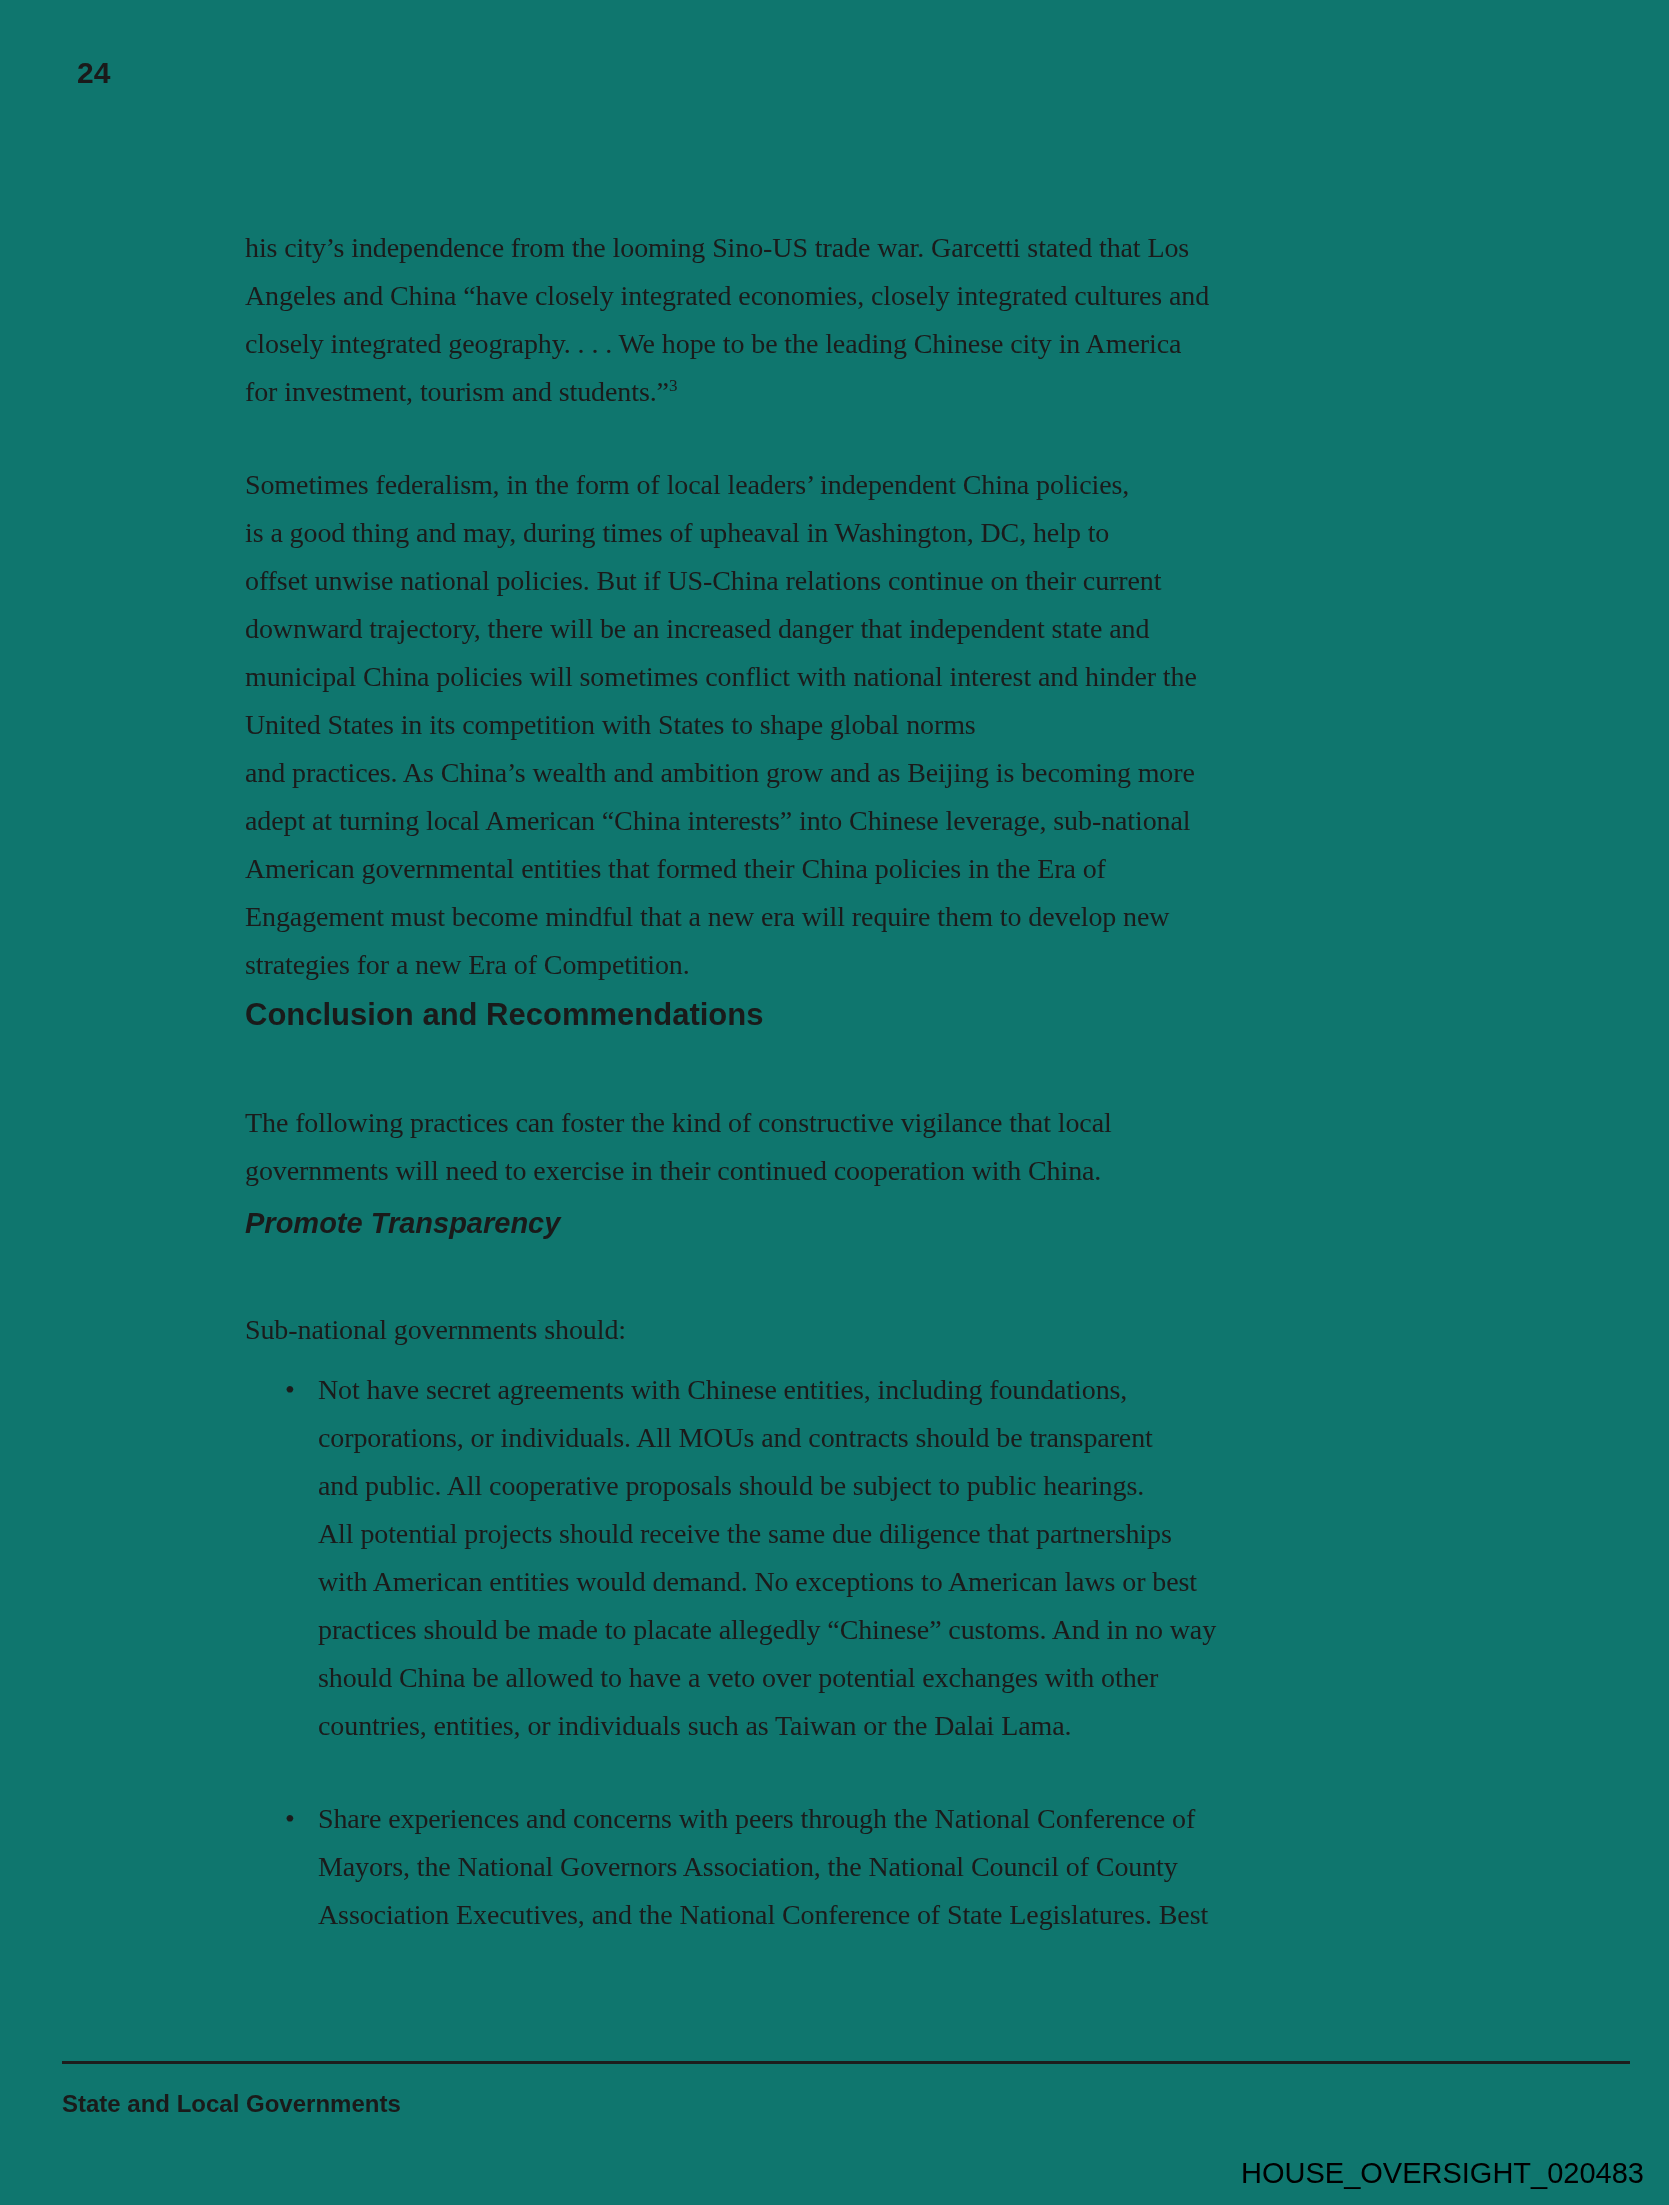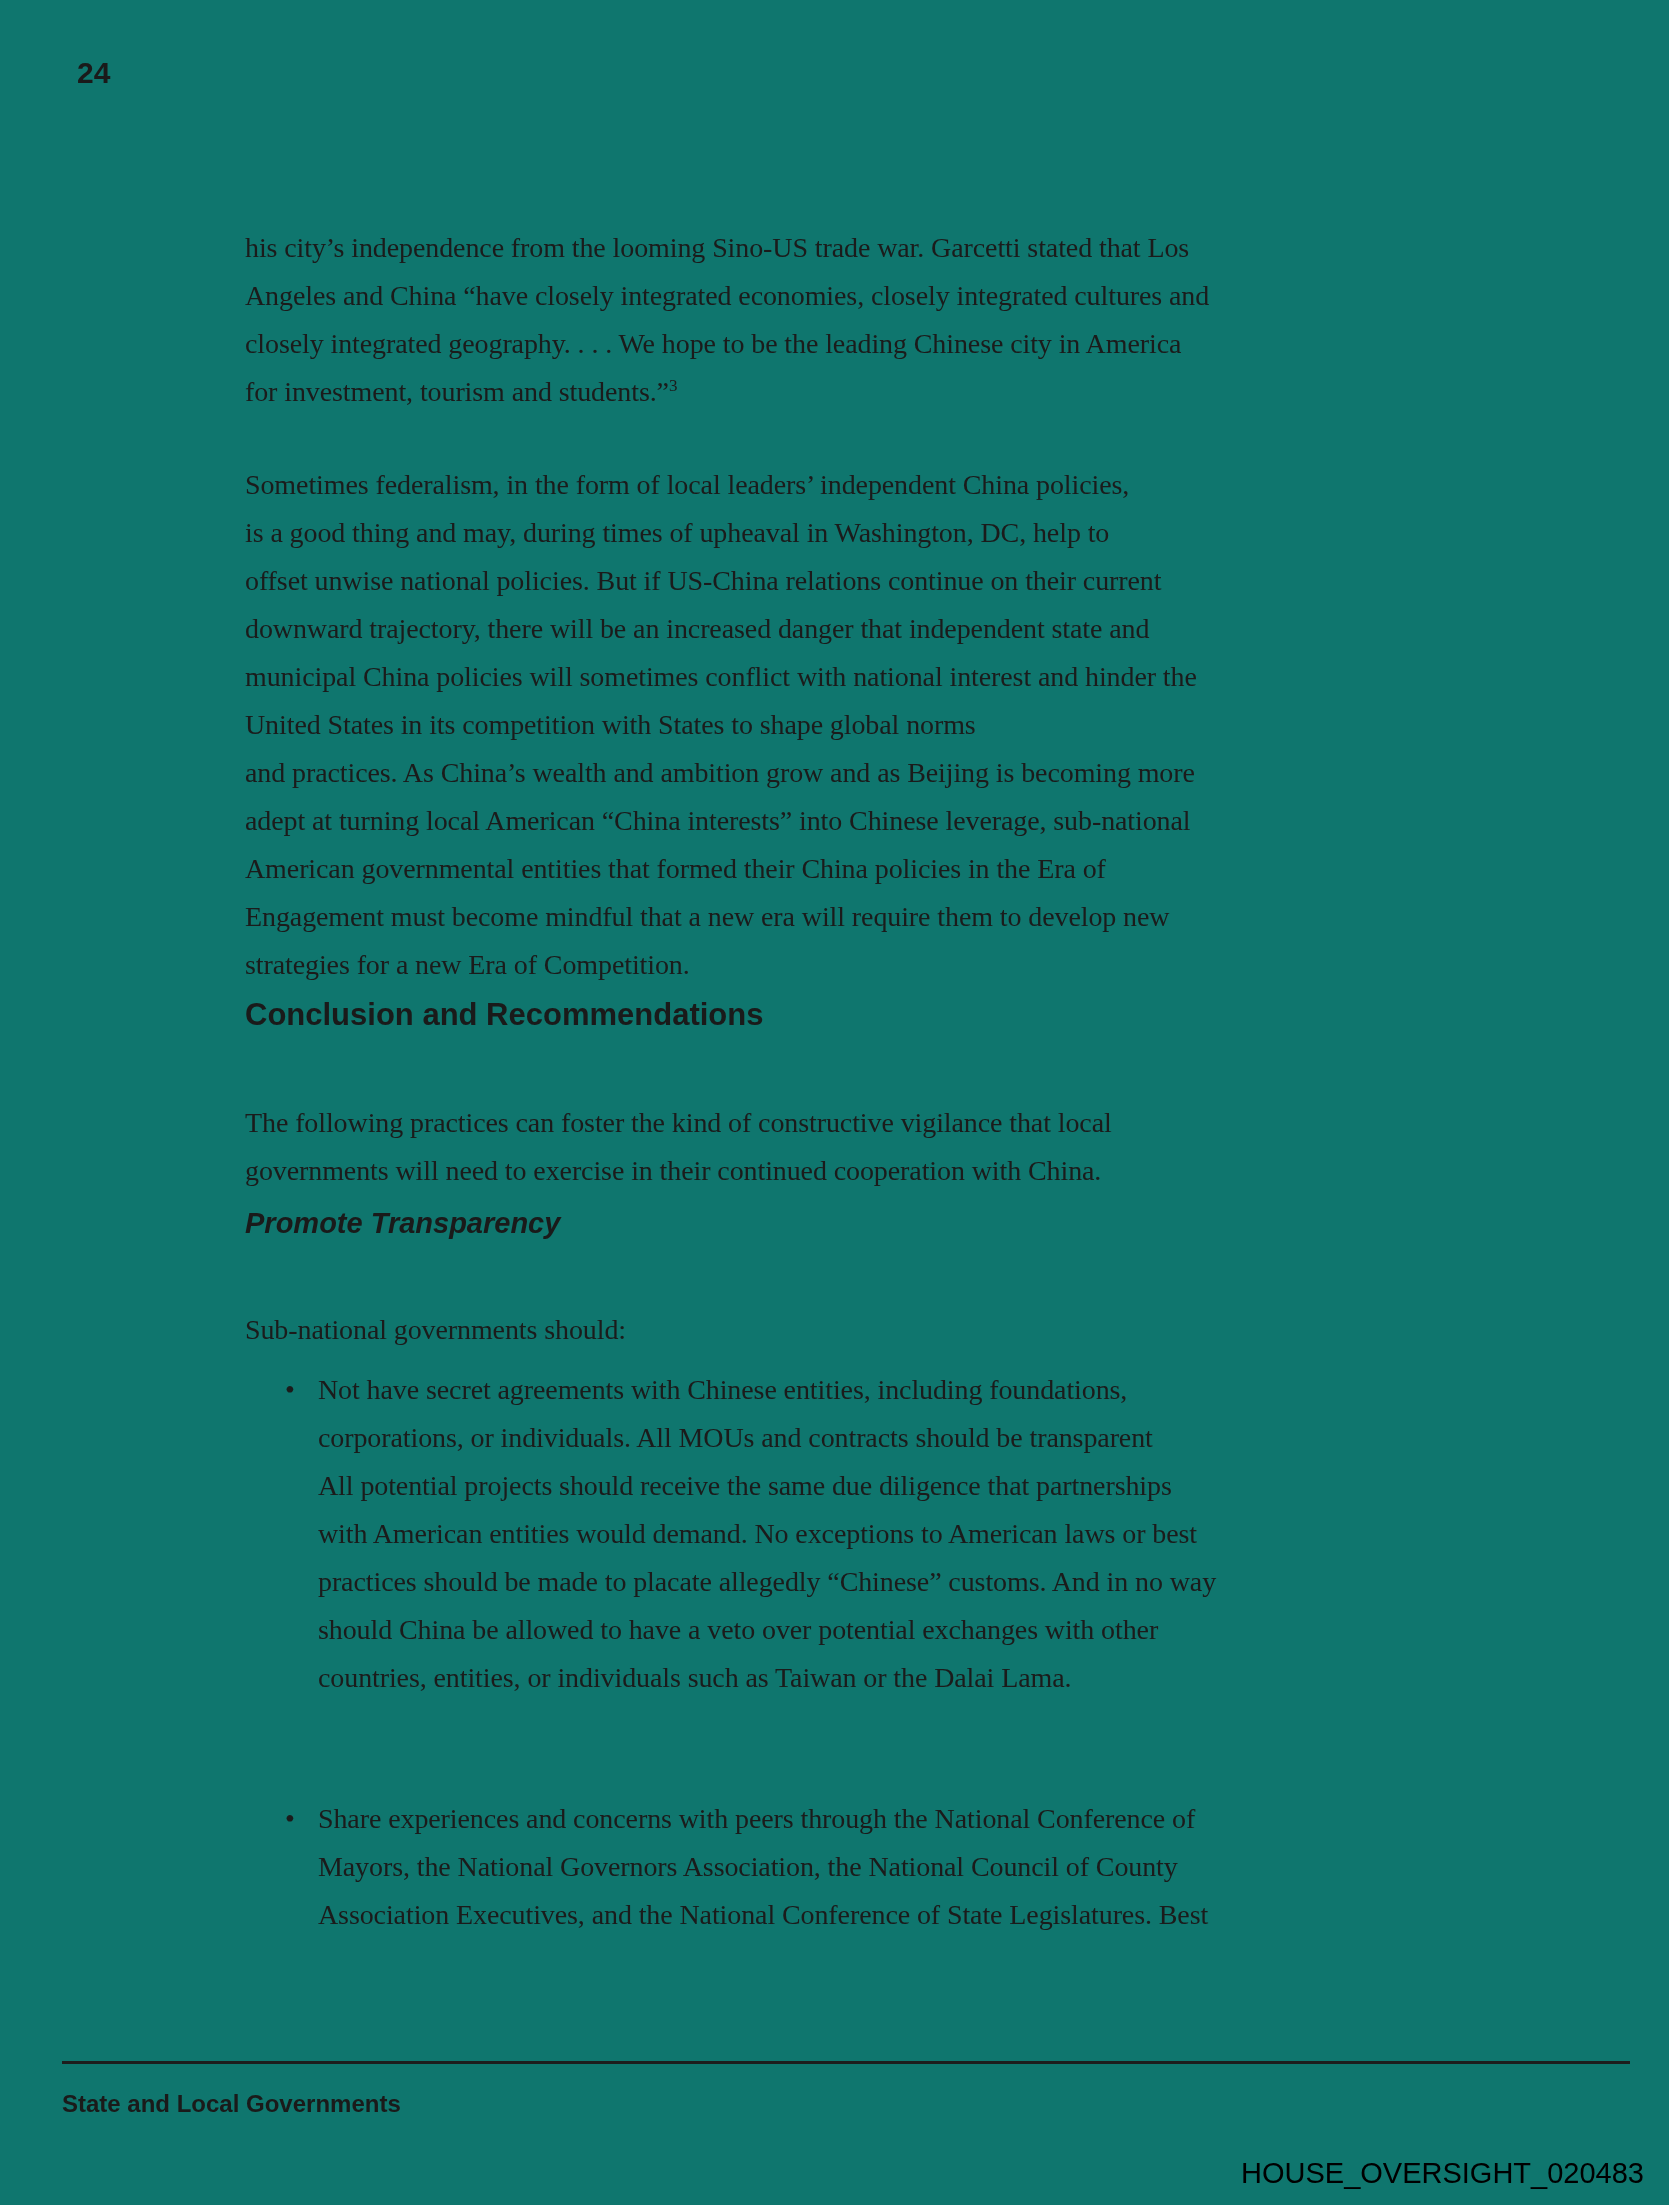--- a/index.html
+++ b/index.html
@@ -153,20 +153,21 @@
   <div class="body-block" style="top:1270px;">
     <div class="tline">Sub-national governments should:</div>
   </div>
 
   <div class="bullet-list" style="top:1366px;">
     <div class="bullet-item">
       <div class="bullet-marker">•</div>
       <div class="bullet-text">
           <div class="tline">Not have secret agreements with Chinese entities, including foundations,</div>
           <div class="tline">corporations, or individuals. All MOUs and contracts should be transparent</div>
+          <div class="tline">and public. All cooperative proposals should be subject to public hearings.</div>
           <div class="tline">All potential projects should receive the same due diligence that partnerships</div>
           <div class="tline">with American entities would demand. No exceptions to American laws or best</div>
           <div class="tline">practices should be made to placate allegedly “Chinese” customs. And in no way</div>
           <div class="tline">should China be allowed to have a veto over potential exchanges with other</div>
           <div class="tline">countries, entities, or individuals such as Taiwan or the Dalai Lama.</div>
         </div>
     </div>
   </div>
 
   <div class="bullet-list" style="top:1795px;">

